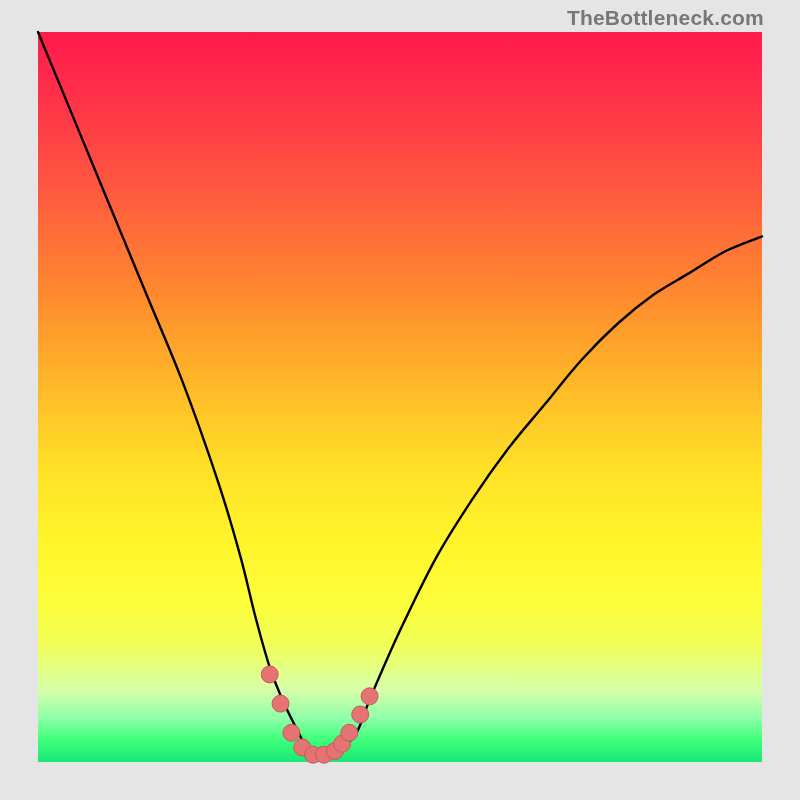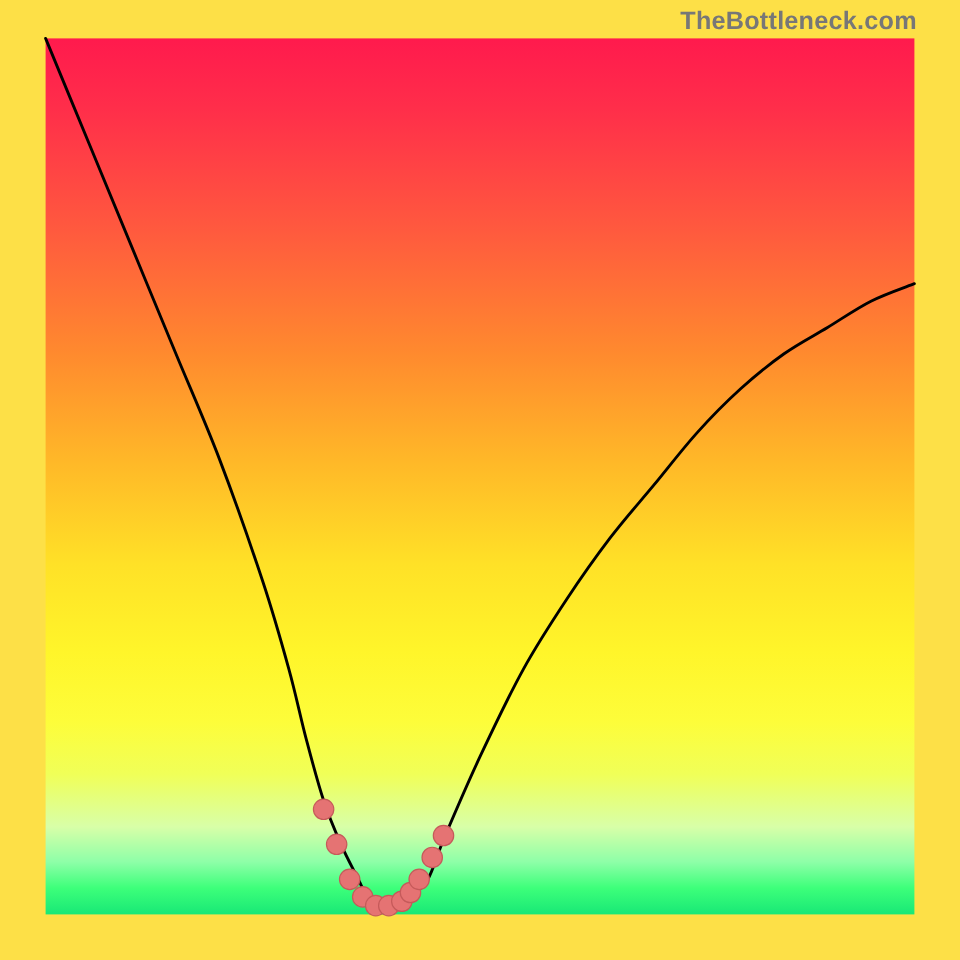--- a/index.html
+++ b/index.html
@@ -10,21 +10,21 @@
     background: #000;
     overflow: hidden;
     font-family: Arial, Helvetica, sans-serif;
   }
   .frame {
     position: absolute;
     left: 0;
     top: 0;
     width: 800px;
     height: 800px;
-    background: #fde047;
+    background: #e5e5e5;
   }
   .plot-area {
     position: absolute;
     left: 38px;
     top: 32px;
     width: 724px;
     height: 730px;
     
     background: linear-gradient(to bottom,
       #ff1a4d 0%,

